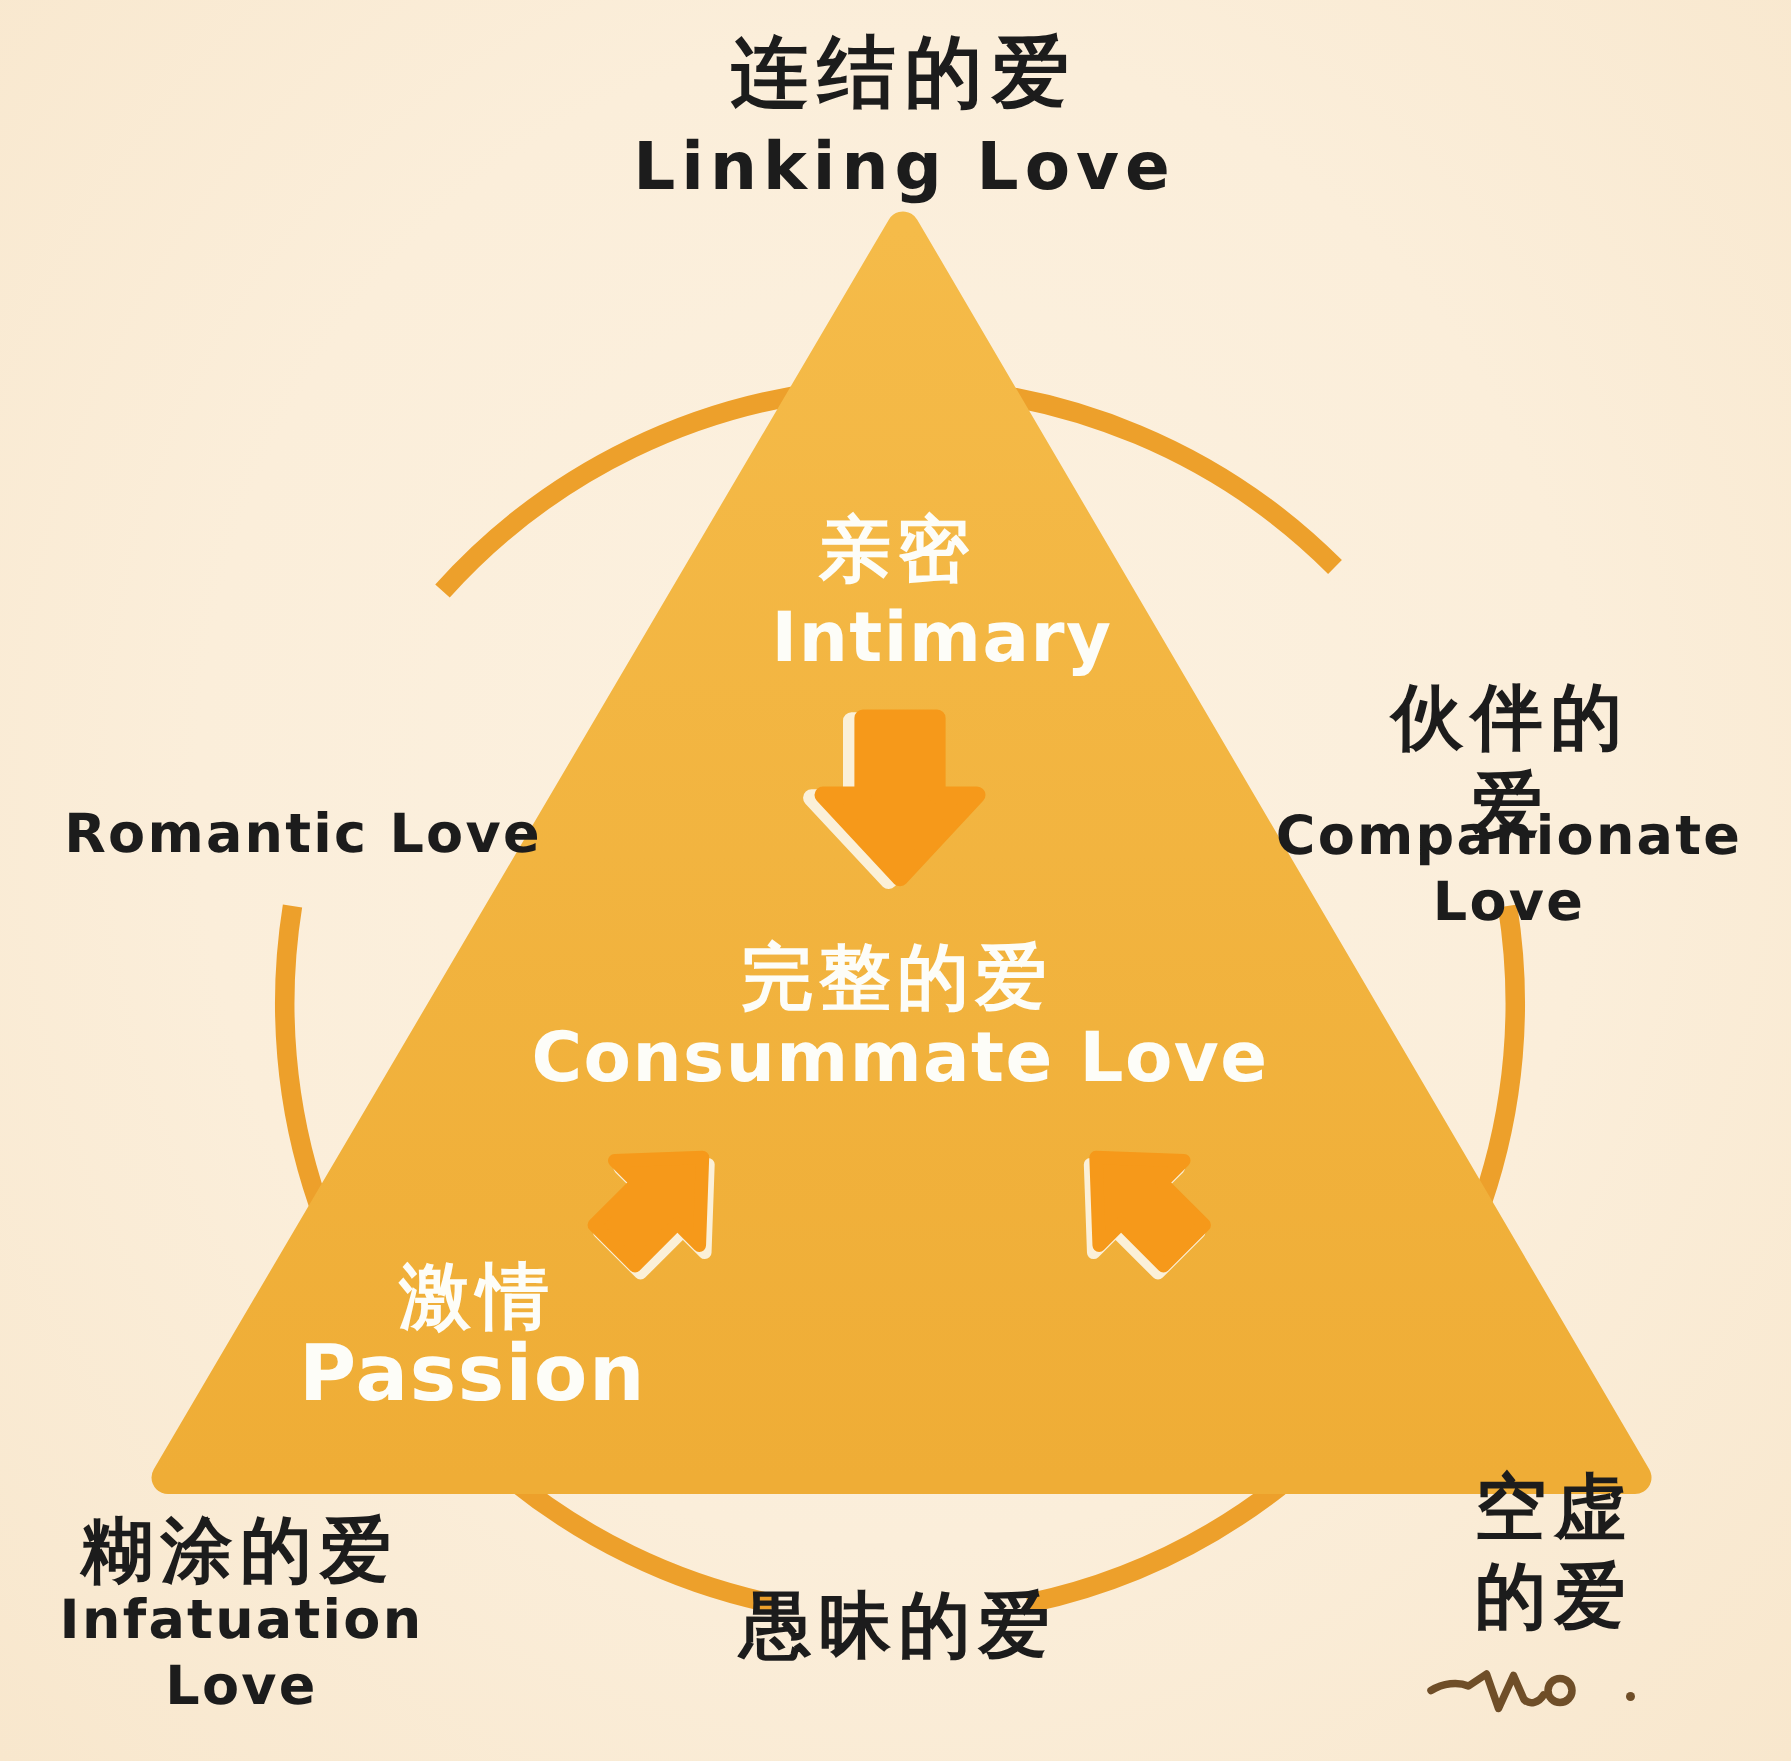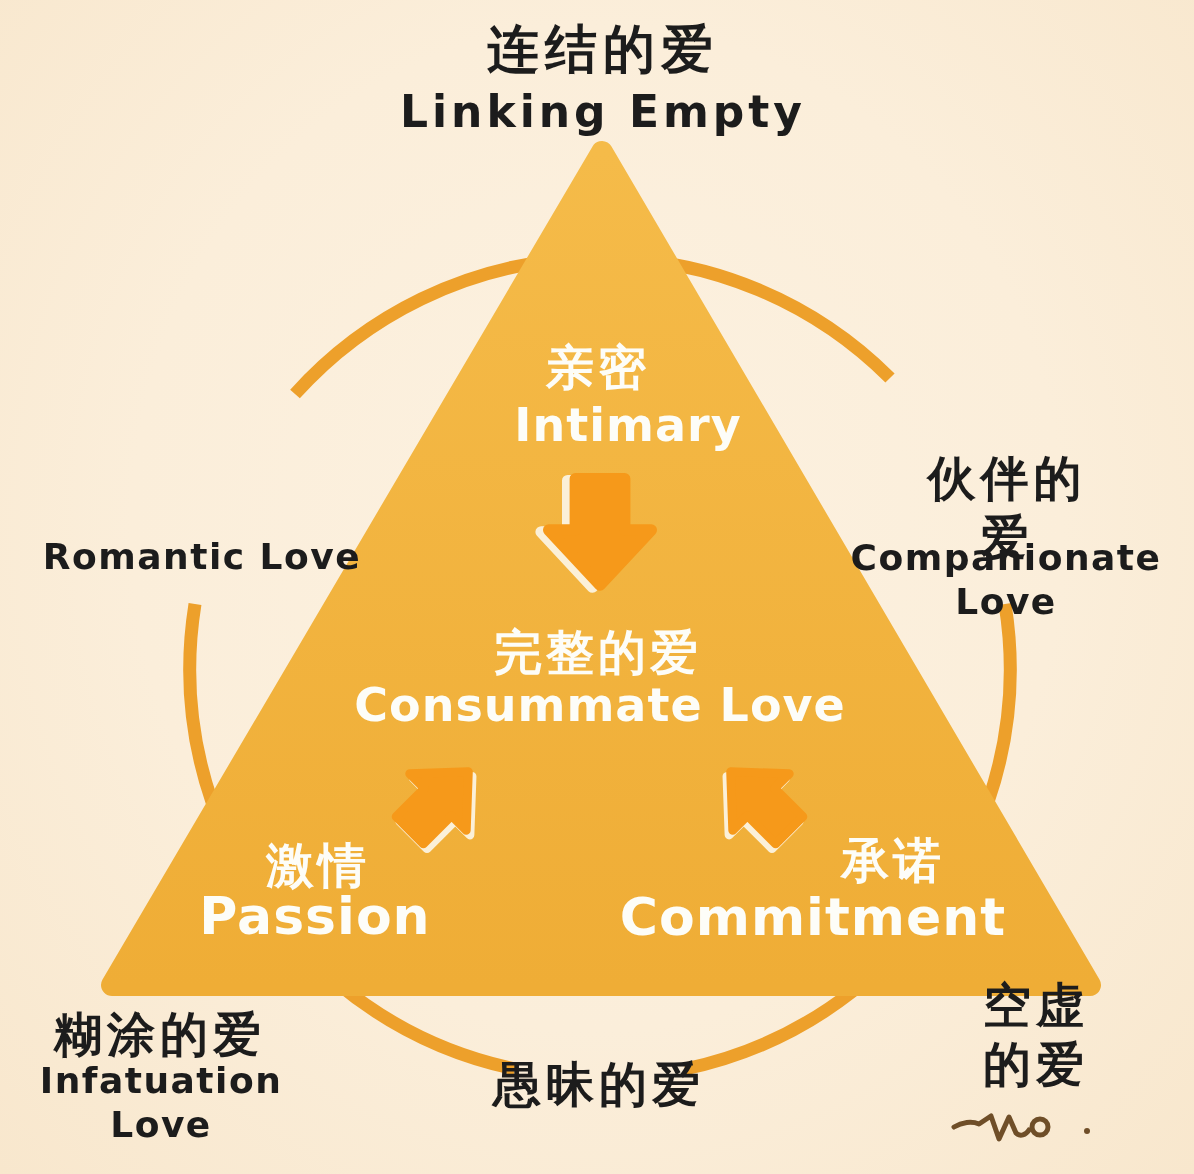--- a/index.html
+++ b/index.html
@@ -69,21 +69,21 @@
     </g>
 
     <g stroke="#6F4E28" stroke-width="5" fill="none" stroke-linecap="round" stroke-linejoin="round">
       <path d="M954,1127 C962,1122 972,1121 979,1124 L991,1116 L999,1139 L1009,1117 L1016,1133 C1020,1137 1026,1135 1029,1130"></path>
       <circle cx="1040" cy="1127" r="8"></circle>
       <circle cx="1087" cy="1131" r="3" fill="#6F4E28" stroke="none"></circle>
     </g>
   </svg>
 
   <div class="lbl dark cn-big" style="left:603px; top:50px;">连结的爱</div>
-  <div class="lbl dark en-title" style="left:603px; top:112px;">Linking Empty</div>
+  <div class="lbl dark en-title" style="left:603px; top:112px;">Linking Love</div>
 
   <div class="lbl dark en-side" style="left:202px; top:557px;">Romantic Love</div>
 
   <div class="lbl dark cn-side" style="left:1007px; top:508px;">伙伴的爱</div>
   <div class="lbl dark en-side" style="left:1006px; top:580px;">Companionate
 Love</div>
 
   <div class="lbl dark cn-side" style="left:160px; top:1034px;">糊涂的爱</div>
   <div class="lbl dark en-side" style="left:161px; top:1103px;">Infatuation
 Love</div>
@@ -94,16 +94,14 @@
 
   <div class="lbl light cn-white" style="left:598px; top:367px;">亲密</div>
   <div class="lbl light en-white-sm" style="left:596px; top:425px;margin-left:32px;">Intimary</div>
 
   <div class="lbl light cn-white" style="left:598px; top:652px;">完整的爱</div>
   <div class="lbl light en-white-sm" style="left:600px; top:705px;">Consummate Love</div>
 
   <div class="lbl light cn-white" style="left:318px; top:865px;">激情</div>
   <div class="lbl light en-white-lg" style="left:315px; top:917px;">Passion</div>
 
-  <div class="lbl light cn-white" style="left:893px; top:860px;">承诺</div>
-  <div class="lbl light en-white-lg" style="left:813px; top:918px;">Commitment</div>
 
 </div>
 
 </body></html>

